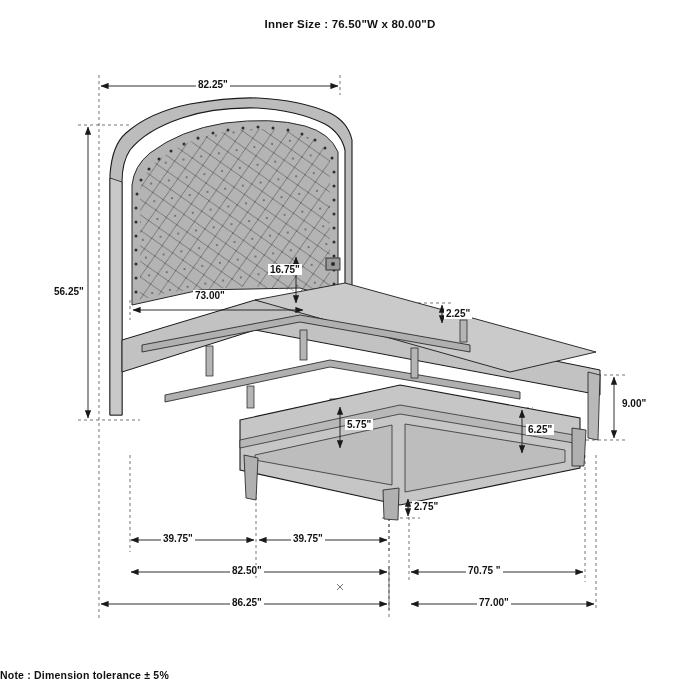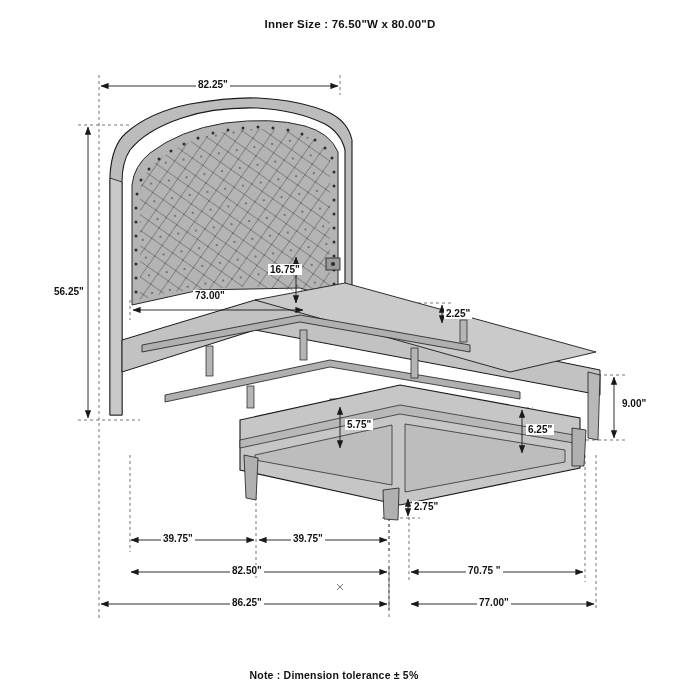--- a/index.html
+++ b/index.html
@@ -28,21 +28,20 @@
     text-align: center;
     font-size: 11.5px;
     font-weight: bold;
     letter-spacing: 0.2px;
   }
   .note {
     position: absolute;
     top: 669px;
     left: 0;
     width: 668px;
-    text-align: center;
     font-size: 10.5px;
     font-weight: bold;
     letter-spacing: 0.2px;
   }
   #drawing {
     position: absolute;
     top: 0;
     left: 0;
   }
   .dimlabel {

